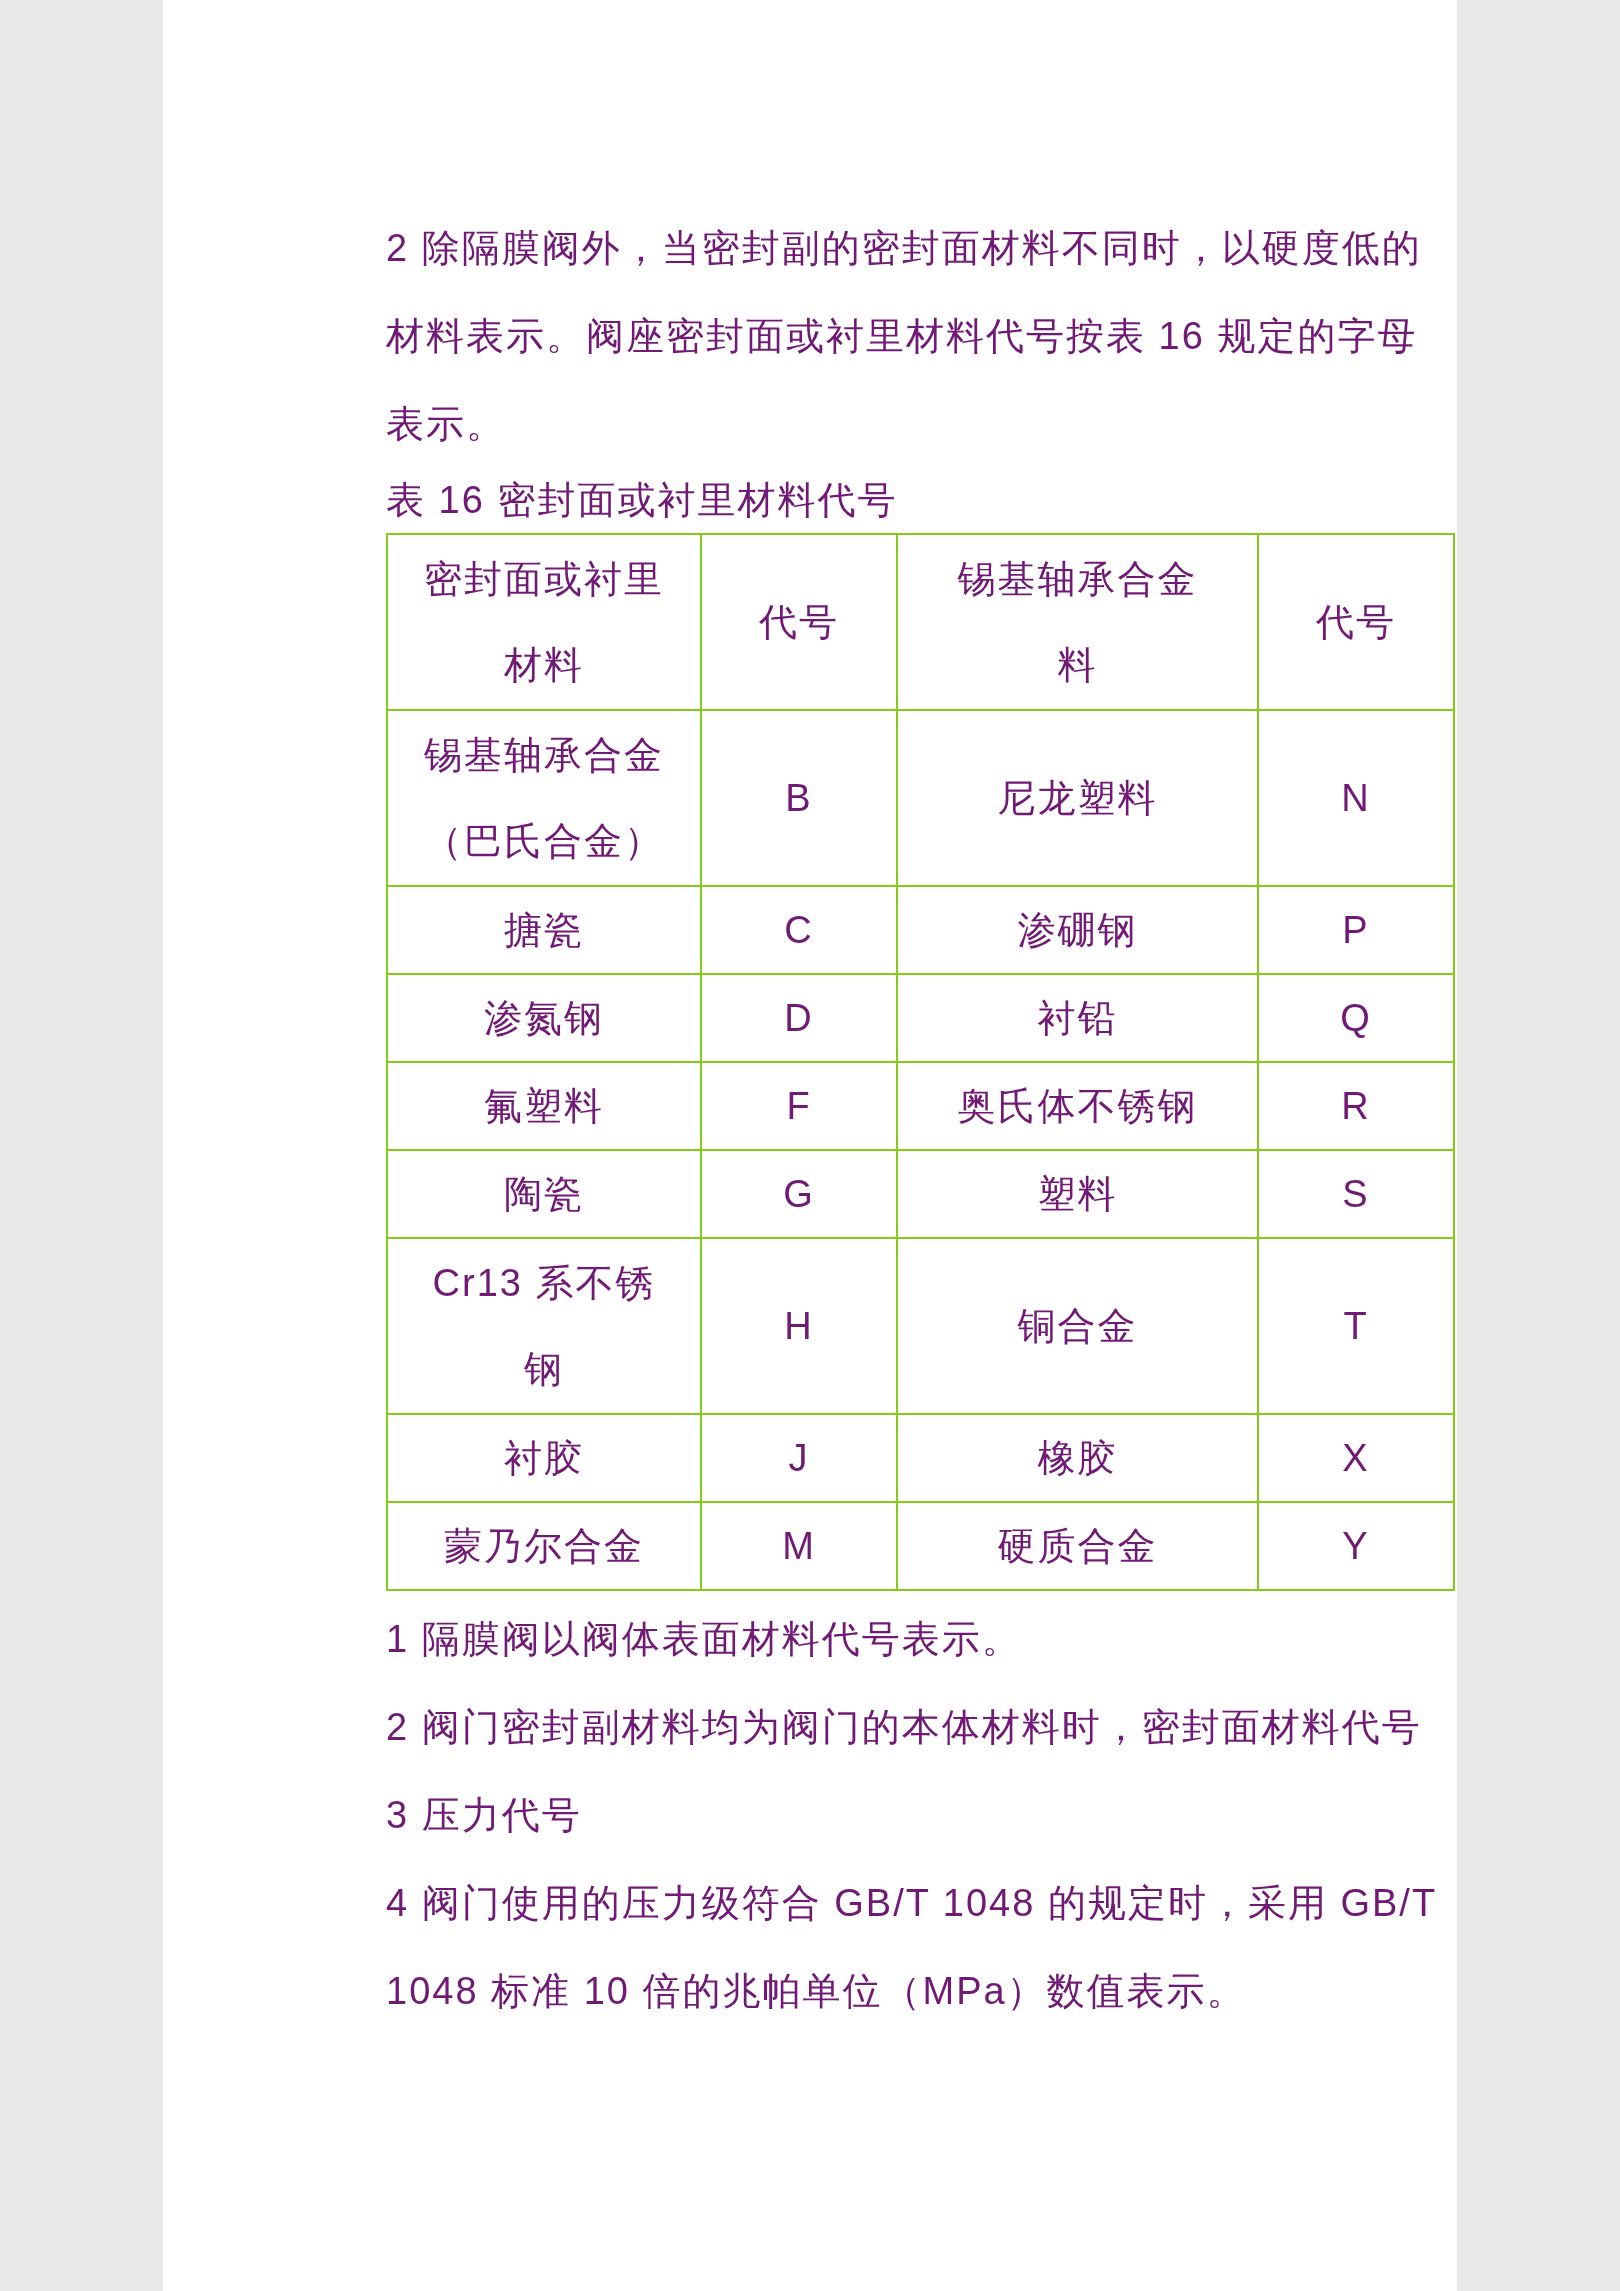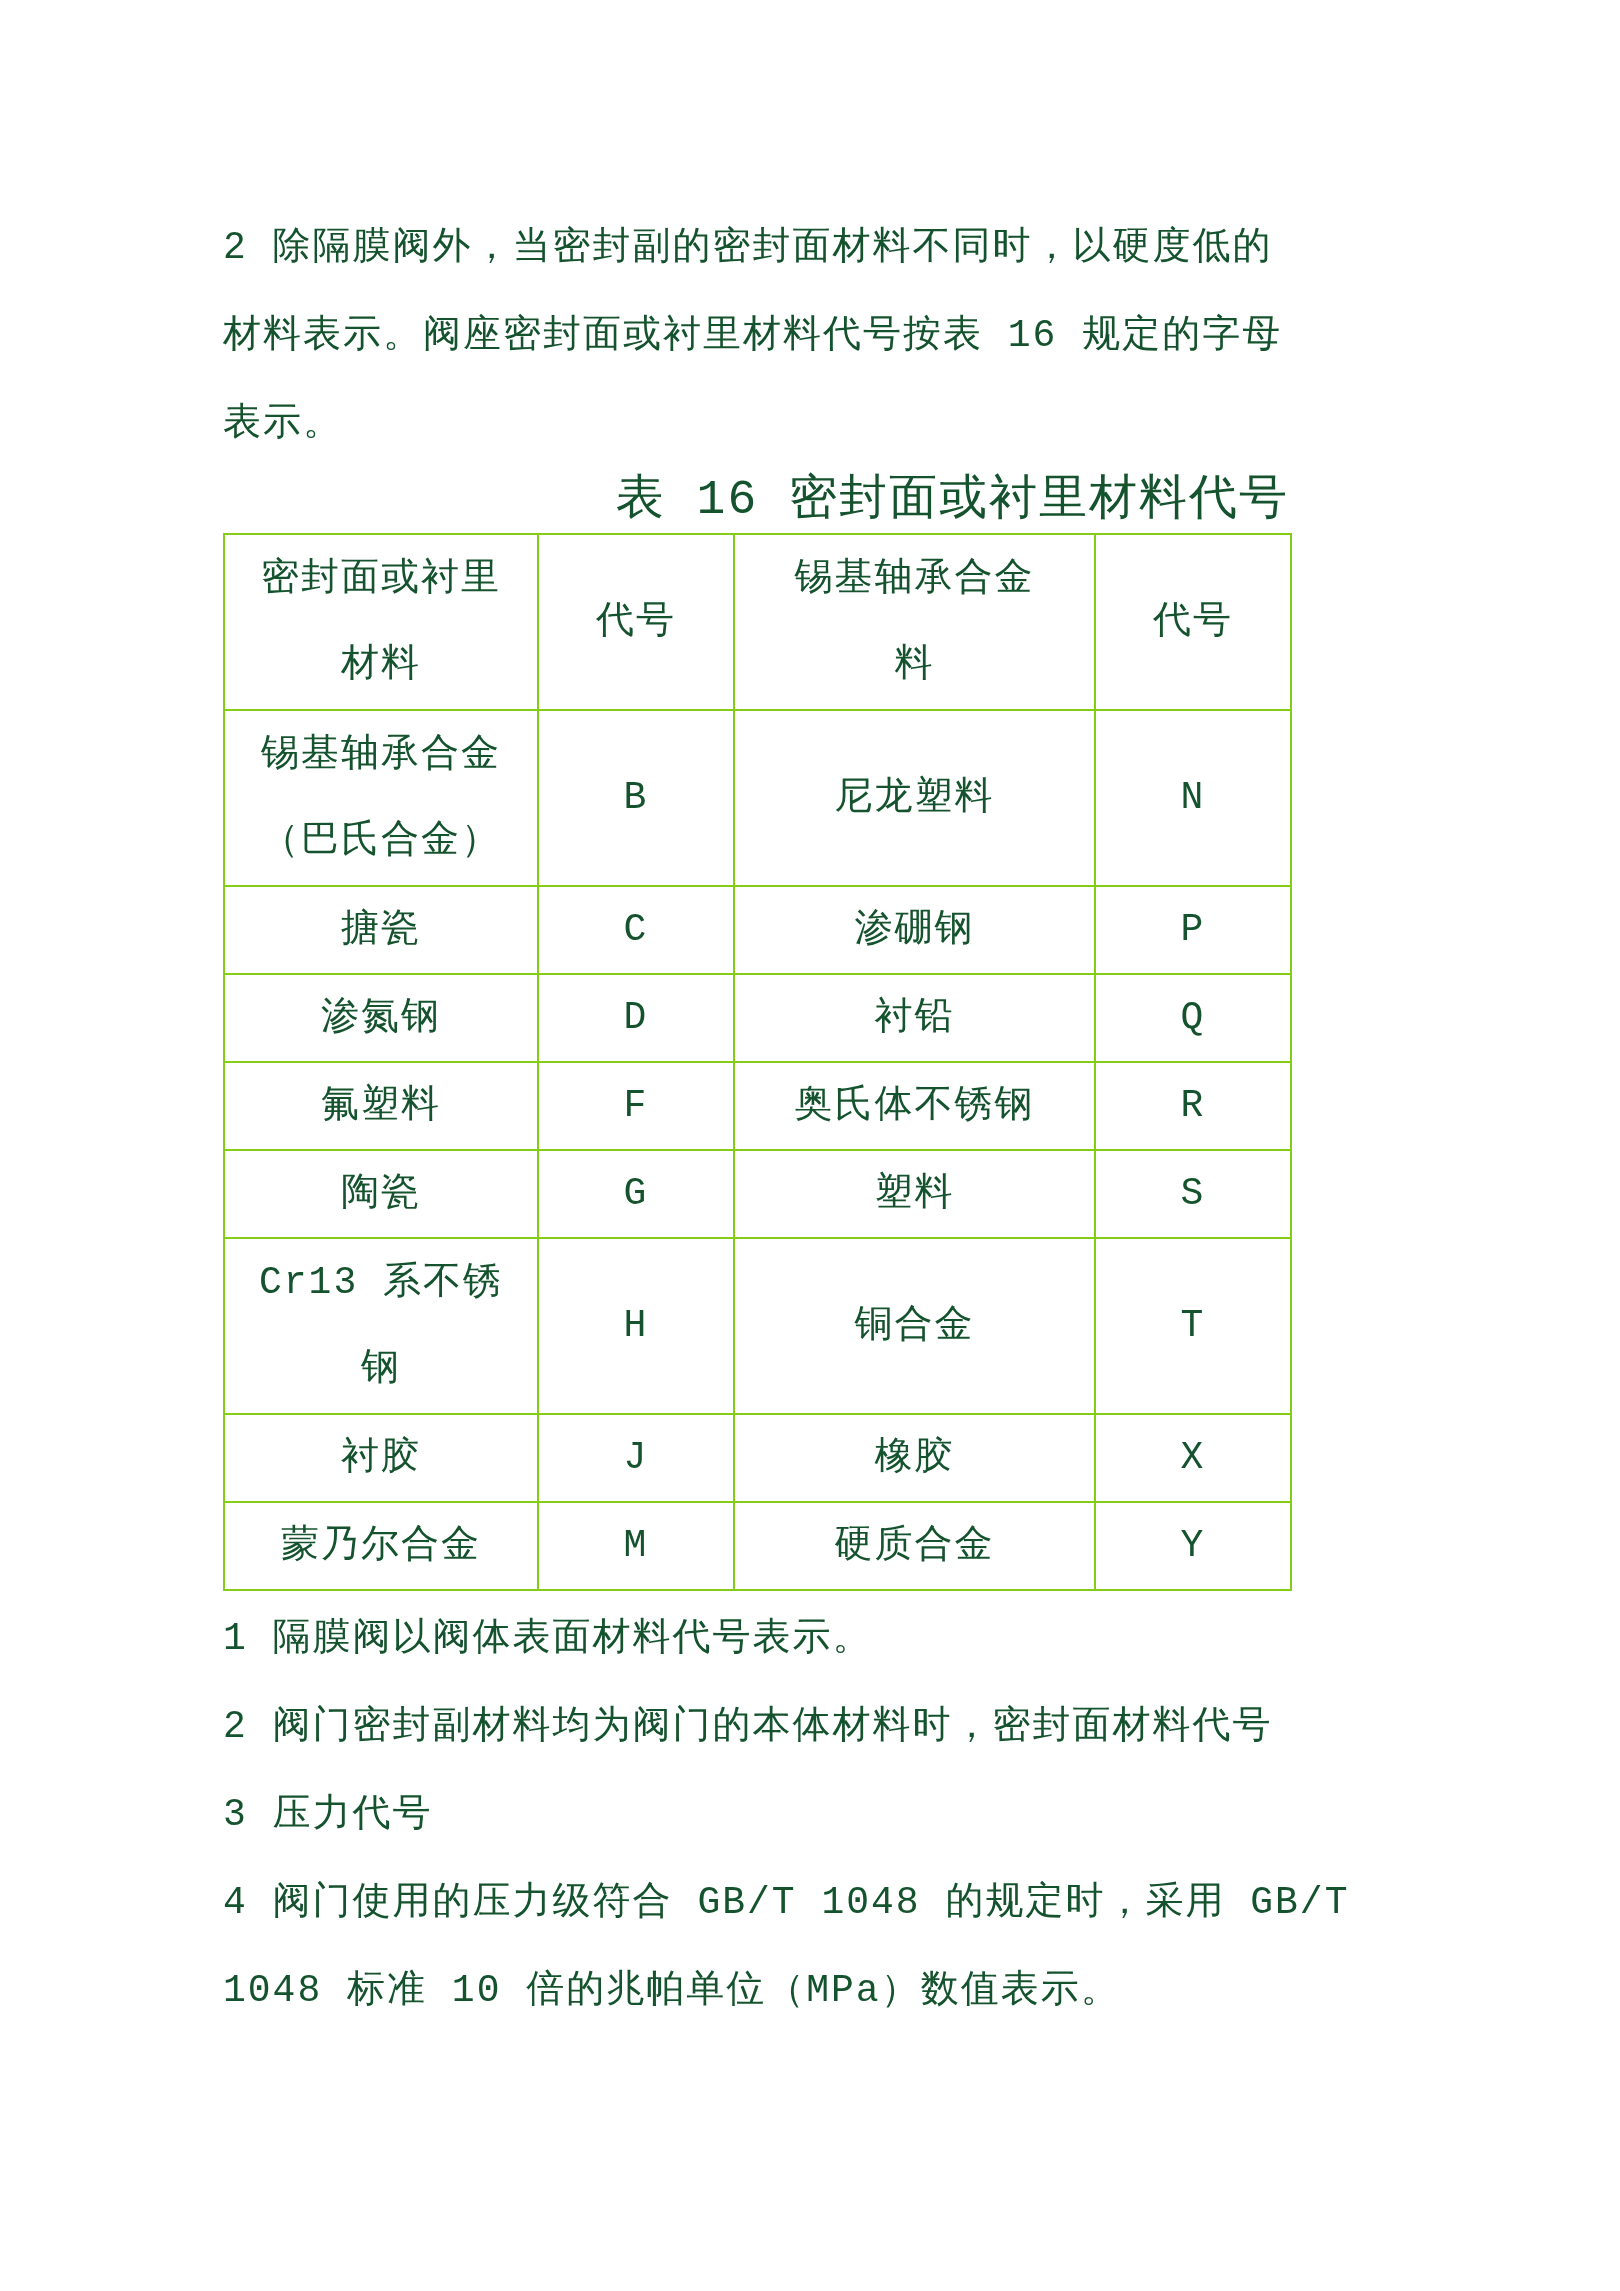--- a/index.html
+++ b/index.html
@@ -1,42 +1,42 @@
 <!DOCTYPE html>
 <html><head>
 <meta charset="utf-8">
 <style>
   html, body { margin: 0; padding: 0; background: #e8e8e8; }
   .page {
     position: relative;
-    width: 1620px;
+    width: 1294px;
     height: 2292px;
     margin: 0 auto;
     background: #ffffff;
-    color: #14532d;
-    font-family: Liberation Mono, monospace;
+    color: #701a75;
+    font-family: Liberation Sans, sans-serif;
     overflow: hidden;
   }
   .content {
     position: absolute;
     left: 223px;
     top: 204px;
     width: 1078px;
   }
   .para .line,
   .notes .line {
     font-size: 38px;
     line-height: 88px;
     letter-spacing: 2px;
     white-space: nowrap;
   }
   .table-title {
     width: 1066px;
-    text-align: right;
-    font-size: 48px;
+    text-align: left;
+    font-size: 38px;
     line-height: 65px;
     letter-spacing: 2px;
     white-space: nowrap;
   }
   table.mat-table {
     border-collapse: collapse;
     table-layout: fixed;
     width: 1066px;
   }
   table.mat-table col.c1 { width: 314px; }

